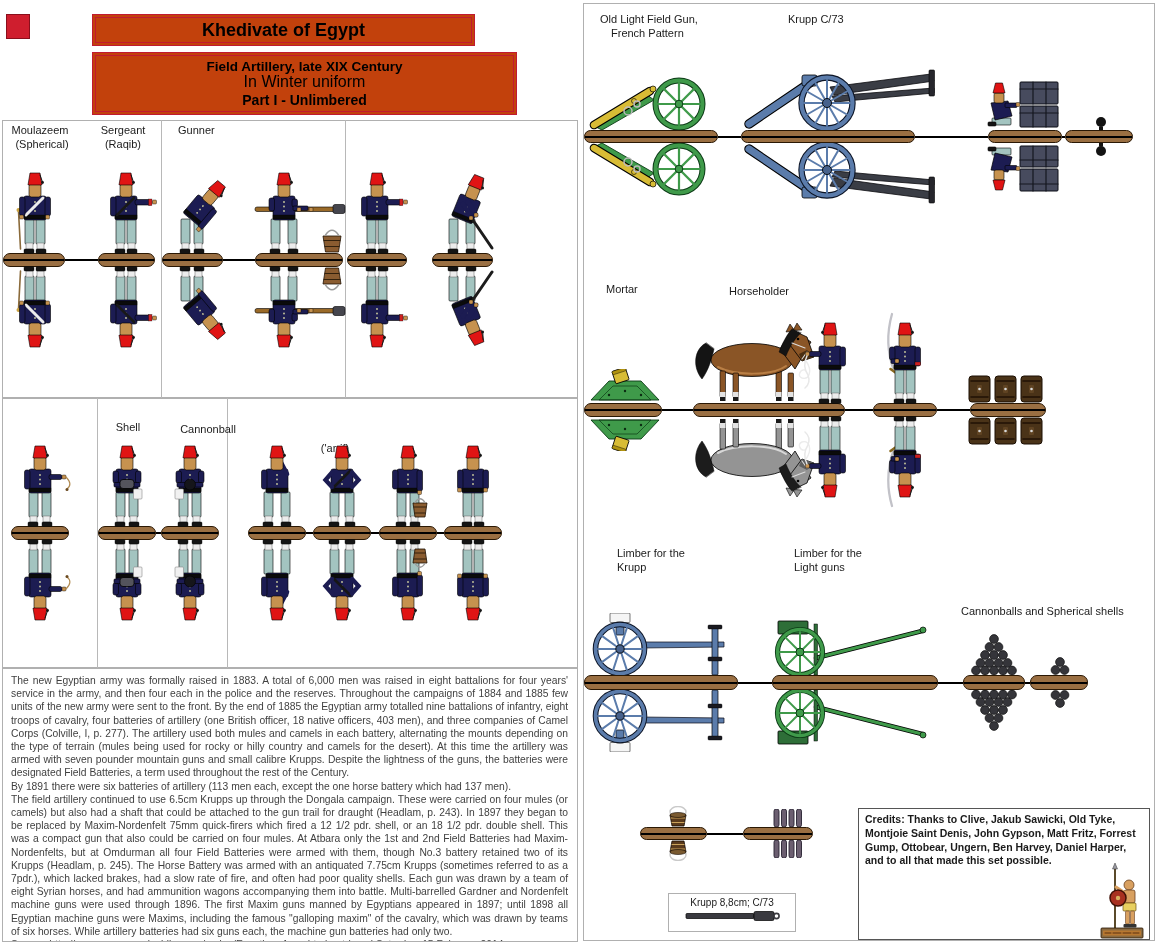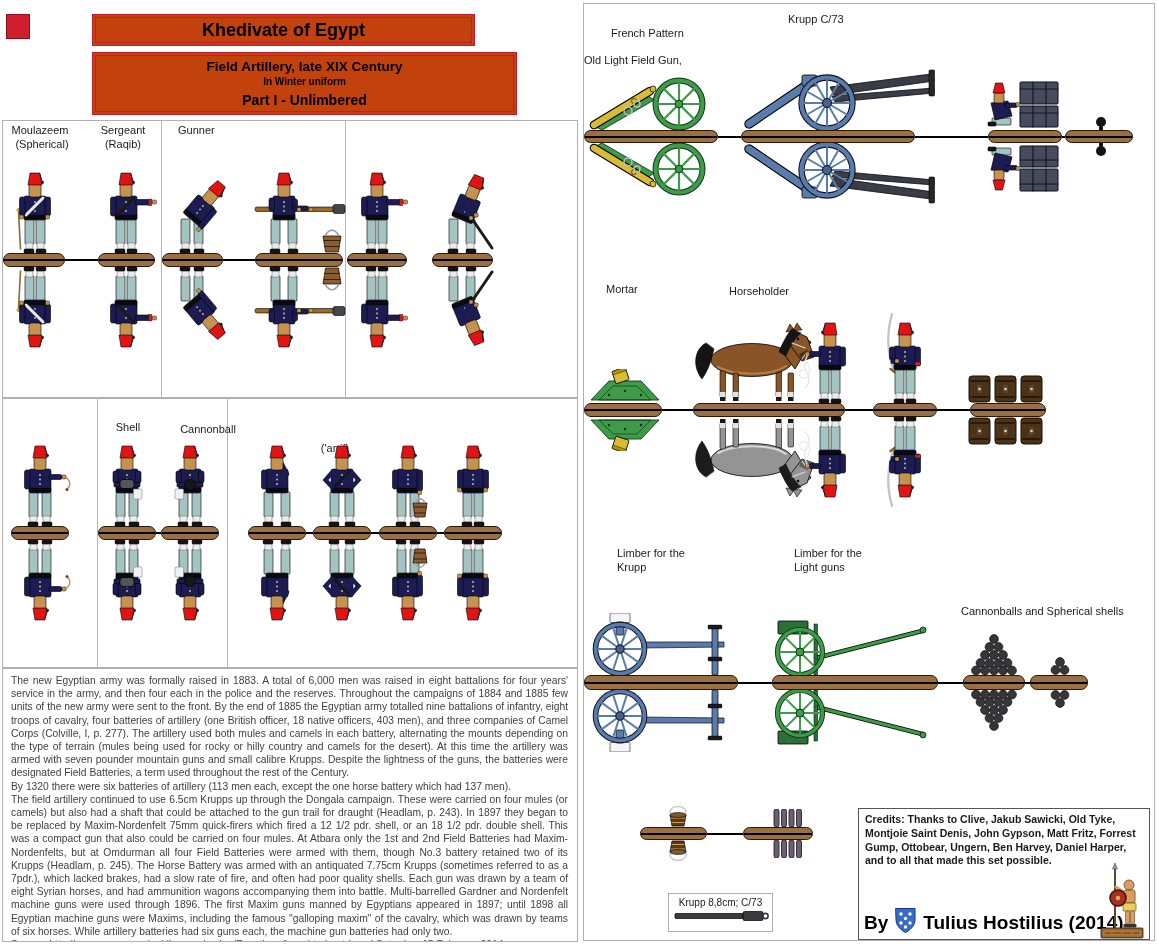--- a/index.html
+++ b/index.html
@@ -4,37 +4,37 @@
 <style>
   html,body{margin:0;padding:0;background:#fff;}
   .sheet{position:relative;width:1158px;height:944px;background:#fff;overflow:hidden;
          font-family:"Liberation Sans",sans-serif;color:#1b1b1b;}
   .box{position:absolute;border:1px solid #b0b0b0;box-sizing:border-box;}
   .redbox{position:absolute;border:1px solid #c11a31;padding:2px;background:#c2410c;box-sizing:border-box;}
   .redbox .inner{border:1px solid #c11a31;width:100%;height:100%;box-sizing:border-box;
                  display:flex;flex-direction:column;align-items:center;justify-content:center;}
   .t-main{font-size:18px;font-weight:bold;color:#000;}
   .t-sub1{font-size:13.5px;font-weight:bold;color:#000;line-height:17px;}
-  .t-sub2{font-size:10px;font-weight:bold;color:#000;line-height:13px;}
+  .t-sub2{font-size:16px;font-weight:normal;color:#000;line-height:13px;}
   .t-sub3{font-size:14px;font-weight:bold;color:#000;line-height:19px;margin-top:3px;}
   .lbl{position:absolute;font-size:11px;color:#1b1b1b;white-space:nowrap;}
   .lblc{transform:translateX(-50%);}
   .vline{position:absolute;width:1px;background:#b8b8b8;}
   .conn{position:absolute;height:2px;background:#000;}
   .base{position:absolute;background:#9a6f42;border:1px solid #2a1804;border-radius:7px;box-sizing:border-box;}
   .base::after{content:'';position:absolute;left:0;right:0;top:50%;margin-top:-1px;height:2px;background:#000;}
   .fig{position:absolute;line-height:0;}
   .fig.down{transform:scaleY(-1);}
   .fig.flipx{transform:scaleX(-1);}
   .fig.down.flipx{transform:scale(-1,-1);}
   .hist{position:absolute;left:2px;top:668px;width:576px;height:274px;border:1px solid #b0b0b0;
         box-sizing:border-box;padding:5px 9px 0 8px;overflow:hidden;}
   .hist p{margin:0;font-size:10.3px;line-height:13.2px;color:#3f3f3f;text-align:justify;}
   .swatch{position:absolute;left:6px;top:14px;width:22px;height:23px;background:#cf1e2e;border:1px solid #8a0f1c;}
-  .scalebox{position:absolute;left:668px;top:893px;width:105px;height:39px;border:1px solid #b0b0b0;
+  .scalebox{position:absolute;left:668px;top:893px;width:128px;height:39px;border:1px solid #b0b0b0;
             box-sizing:border-box;text-align:center;}
   .scalebox .stxt{font-size:10px;color:#1b1b1b;display:block;margin-top:3px;}
   .credits{position:absolute;left:858px;top:808px;width:292px;height:132px;border:1px solid #555;
            box-sizing:border-box;}
   .credits .ctext{position:absolute;left:6px;top:4px;width:272px;font-size:10.5px;font-weight:bold;
                   line-height:13.8px;color:#1a1a1a;}
   .credits .site{position:absolute;left:5px;top:62px;font-size:23.5px;font-weight:bold;color:#000;white-space:nowrap;}
   .credits .byline{position:absolute;left:5px;top:98px;display:flex;align-items:center;gap:6px;
                    font-size:19px;font-weight:bold;color:#000;white-space:nowrap;}
   .credits .logo{position:absolute;right:2px;top:54px;line-height:0;}
@@ -71,28 +71,28 @@
   <span class="lbl lblc" style="left:42px;top:138px;">(Spherical)</span>
   <span class="lbl lblc" style="left:123px;top:124px;">Sergeant</span>
   <span class="lbl lblc" style="left:123px;top:138px;">(Raqib)</span>
   <span class="lbl" style="left:178px;top:124px;">Gunner</span>
   <span class="lbl lblc" style="left:128px;top:421px;">Shell</span>
   <span class="lbl lblc" style="left:208px;top:423px;">Cannonball</span>
   <span class="lbl lblc" style="left:335px;top:419px;margin-top:23px;">('arrif)</span>
 
   <div class="hist" id="hist">
       <p>The new Egyptian army was formally raised in 1883. A total of 6,000 men was raised in eight battalions for four years' service in the army, and then four each in the police and the reserves. Throughout the campaigns of 1884 and 1885 few units of the new army were sent to the front. By the end of 1885 the Egyptian army totalled nine battalions of infantry, eight troops of cavalry, four batteries of artillery (one British officer, 18 native officers, 403 men), and three companies of Camel Corps (Colville, I, p. 277). The artillery used both mules and camels in each battery, alternating the mounts depending on the type of terrain (mules being used for rocky or hilly country and camels for the desert). At this time the artillery was armed with seven pounder mountain guns and small calibre Krupps. Despite the lightness of the guns, the batteries were designated Field Batteries, a term used throughout the rest of the Century.</p>
-      <p>By 1320 there were six batteries of artillery (113 men each, except the one horse battery which had 137 men).</p>
+      <p>By 1891 there were six batteries of artillery (113 men each, except the one horse battery which had 137 men).</p>
       <p>The field artillery continued to use 6.5cm Krupps up through the Dongala campaign. These were carried on four mules (or camels) but also had a shaft that could be attached to the gun trail for draught (Headlam, p. 243). In 1897 they began to be replaced by Maxim-Nordenfelt 75mm quick-firers which fired a 12 1/2 pdr. shell, or an 18 1/2 pdr. double shell. This was a compact gun that also could be carried on four mules. At Atbara only the 1st and 2nd Field Batteries had Maxim-Nordenfelts, but at Omdurman all four Field Batteries were armed with them, though No.3 battery retained two of its Krupps (Headlam, p. 245). The Horse Battery was armed with an antiquated 7.75cm Krupps (sometimes referred to as a 7pdr.), which lacked brakes, had a slow rate of fire, and often had poor quality shells. Each gun was drawn by a team of eight Syrian horses, and had ammunition wagons accompanying them into battle. Multi-barrelled Gardner and Nordenfelt machine guns were used through 1896. The first Maxim guns manned by Egyptians appeared in 1897; until 1898 all Egyptian machine guns were Maxims, including the famous "galloping maxim" of the cavalry, which was drawn by teams of six horses. While artillery batteries had six guns each, the machine gun batteries had only two.</p>
       <p>Source: http://www.savageandsoldier.com/sudan/Egyptian_Army.html, retrieved Saturday, 15 February 2014</p>
     </div>
 
   <div class="box" style="left:583px;top:3px;width:572px;height:938px;"></div>
 
-  <span class="lbl" style="left:584px;top:13px;margin-top:41px;">Old Light Field Gun,</span>
+  <span class="lbl" style="left:600px;top:13px;">Old Light Field Gun,</span>
   <span class="lbl" style="left:611px;top:27px;">French Pattern</span>
   <span class="lbl" style="left:788px;top:13px;">Krupp C/73</span>
   <span class="lbl" style="left:606px;top:283px;">Mortar</span>
   <span class="lbl" style="left:729px;top:285px;">Horseholder</span>
   <span class="lbl" style="left:617px;top:547px;">Limber for the</span>
   <span class="lbl" style="left:617px;top:561px;">Krupp</span>
   <span class="lbl" style="left:794px;top:547px;">Limber for the</span>
   <span class="lbl" style="left:794px;top:561px;">Light guns</span>
   <span class="lbl" style="left:961px;top:605px;">Cannonballs and Spherical shells</span>
 
@@ -100,33 +100,20 @@
     <span class="stxt">Krupp 8,8cm; C/73</span>
     <span id="scalebarrel"><svg width="96" height="15" viewBox="0 0 96 15" xmlns="http://www.w3.org/2000/svg">
           <rect x="2" y="5.5" width="68" height="5" fill="#3a3a40" rx="1" stroke="#000" stroke-width="0.7"></rect>
           <rect x="70" y="3.5" width="20" height="9" fill="#3a3a40" rx="1.5" stroke="#000" stroke-width="0.7"></rect>
           <circle cx="92.5" cy="8" r="2.6" fill="none" stroke="#3a3a40" stroke-width="1.6"></circle>
         </svg></span>
   </div>
 
   <div class="credits">
     <div class="ctext">Credits: Thanks to Clive, Jakub Sawicki, Old Tyke, Montjoie Saint Denis, John Gypson, Matt Fritz, Forrest Gump, Ottobear, Ungern, Ben Harvey, Daniel Harper, and to all that made this set possible.</div>
-    <div class="byline">
-      <span>By</span>
-      <span id="shieldicon"><svg width="23" height="27" viewBox="0 0 23 27" xmlns="http://www.w3.org/2000/svg">
-            <path d="M2,1.5 L21,1.5 L21,13 C21,21 11.5,25.5 11.5,25.5 C11.5,25.5 2,21 2,13 Z" stroke="#16348a" stroke-width="1" fill="#3a6cc0" stroke-linecap="round"></path>
-            <circle cx="7" cy="7" r="1.7" fill="#fff" stroke="none" stroke-width="0"></circle>
-            <circle cx="16" cy="7" r="1.7" fill="#fff" stroke="none" stroke-width="0"></circle>
-            <circle cx="11.5" cy="11.5" r="1.7" fill="#fff" stroke="none" stroke-width="0"></circle>
-            <circle cx="7" cy="16" r="1.7" fill="#fff" stroke="none" stroke-width="0"></circle>
-            <circle cx="16" cy="16" r="1.7" fill="#fff" stroke="none" stroke-width="0"></circle>
-            <circle cx="11.5" cy="20" r="1.7" fill="#fff" stroke="none" stroke-width="0"></circle>
-          </svg></span>
-      <span>Tulius Hostilius (2014)</span>
-    </div>
     <div class="logo" id="logoslot"><svg width="52" height="78" viewBox="0 0 52 78" xmlns="http://www.w3.org/2000/svg">
           <line x1="20" y1="4" x2="20" y2="68" stroke="#5a4a2a" stroke-width="2" stroke-linecap="round"></line>
           <polygon points="17.5,6 22.5,6 20,0" fill="#9a9aa2" stroke="#333" stroke-width="0.5"></polygon>
           <circle cx="34" cy="22" r="5" fill="#d8a060" stroke="#6a4020" stroke-width="0.8"></circle>
           <rect x="29" y="27" width="11" height="13" fill="#d8a060" rx="2" stroke="#6a4020" stroke-width="0.8"></rect>
           <line x1="30" y1="30" x2="21" y2="24" stroke="#d8a060" stroke-width="3" stroke-linecap="round"></line>
           <rect x="28" y="40" width="13" height="8" fill="#e8d060" rx="1" stroke="#6a5010" stroke-width="0.7"></rect>
           <rect x="30.5" y="48" width="4" height="13" fill="#d8a060" rx="1" stroke="#6a4020" stroke-width="0.6"></rect>
           <rect x="35.5" y="48" width="4" height="13" fill="#d8a060" rx="1" stroke="#6a4020" stroke-width="0.6"></rect>
           <rect x="28.5" y="61" width="7" height="3.5" fill="#333" rx="1" stroke="none" stroke-width="0"></rect>

